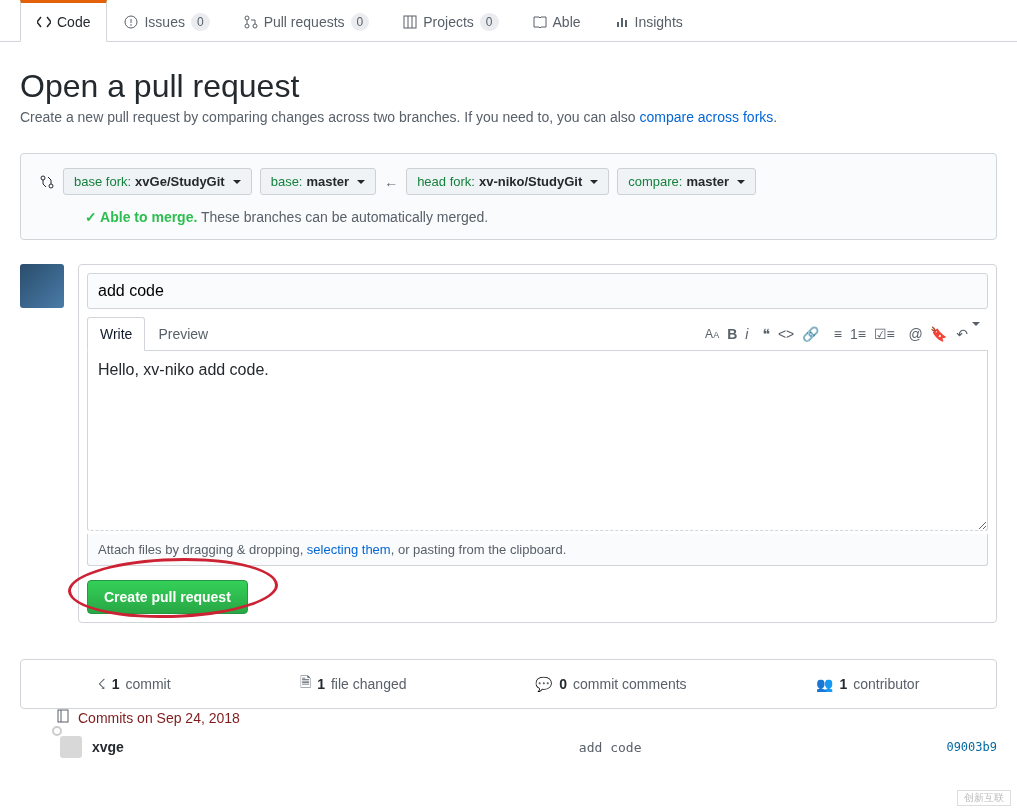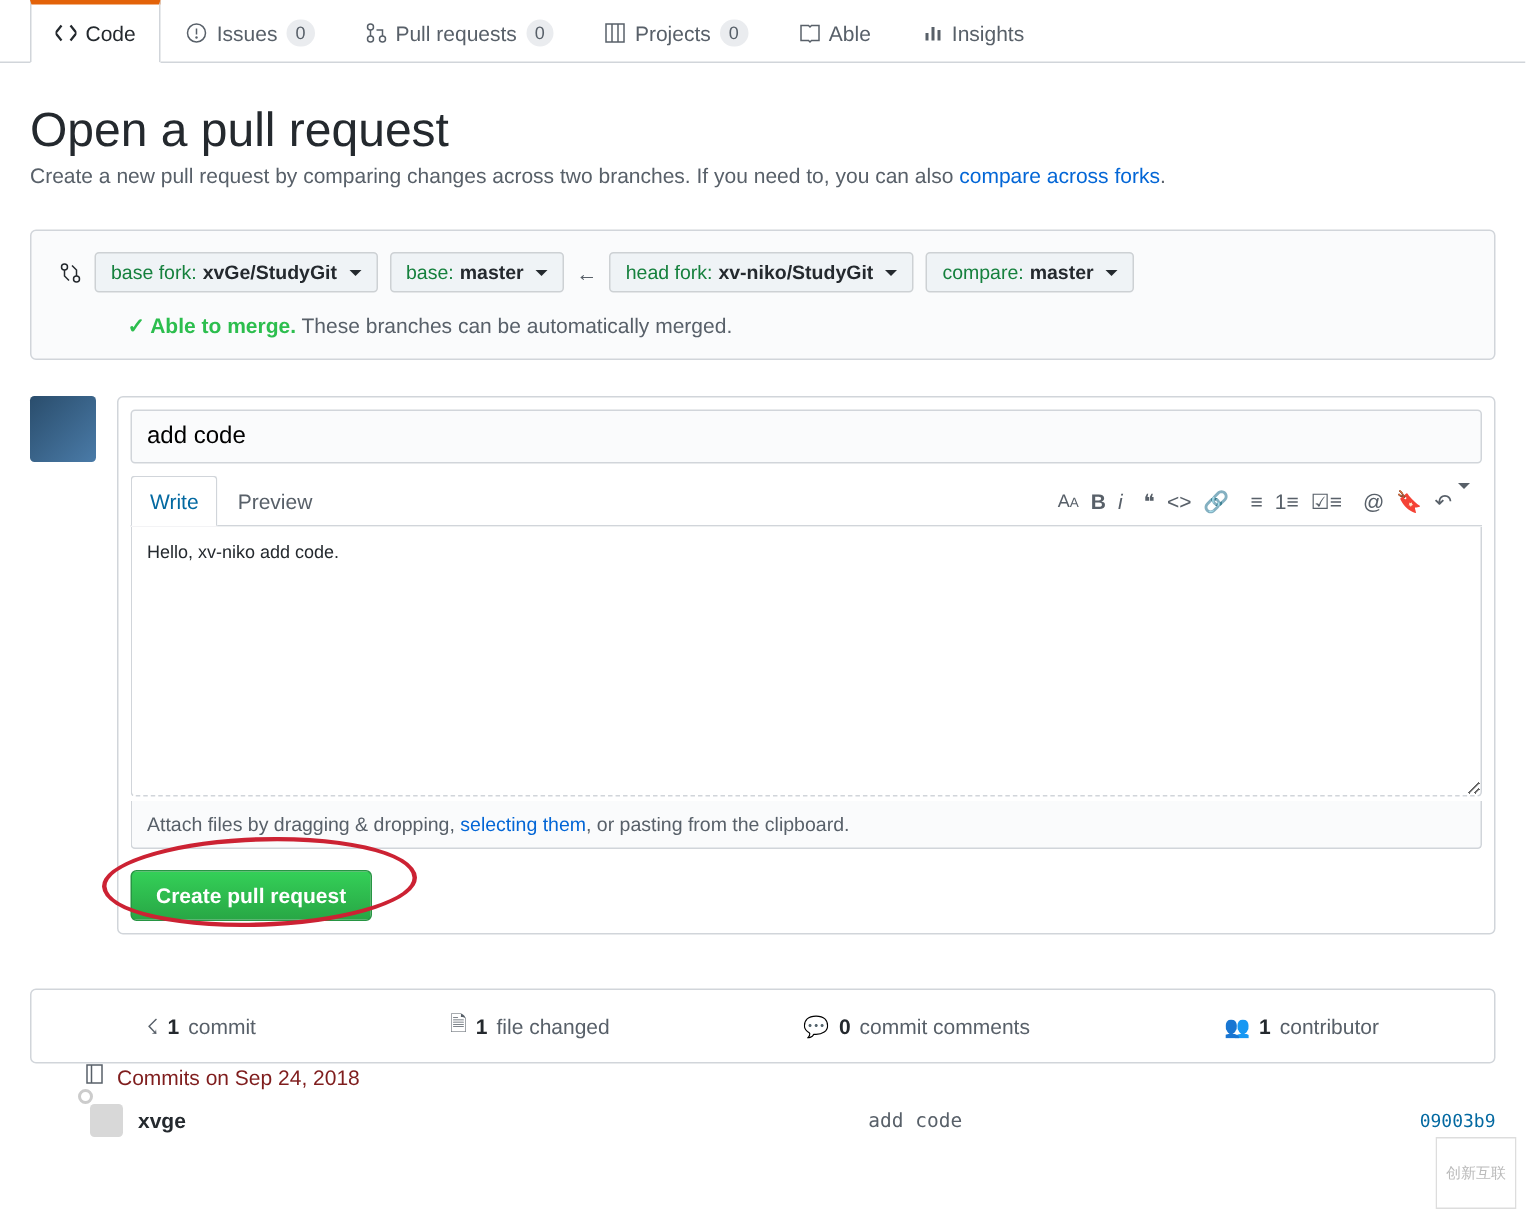--- a/index.html
+++ b/index.html
@@ -120,34 +120,34 @@
     cursor: pointer;
     border: 1px solid transparent;
     margin-bottom: -1px;
     color: #586069;
   }
   .tabbar-tab.selected {
     border: 1px solid #d1d5da;
     border-bottom-color: #fff;
     border-radius: 3px 3px 0 0;
     background: #fff;
-    color: #0369a1;
+    color: #0f172a;
   }
   .toolbar { display:flex; gap:14px; color:#586069; padding-right:8px;}
   .tool-group { display:flex; gap:8px; align-items:center;}
   .comment-body {
     width: 100%;
     min-height: 180px;
     border: 1px solid #d1d5da;
     border-top: none;
     border-radius: 0 0 3px 3px;
     padding: 10px;
     resize: vertical;
     font-family: inherit;
-    font-size: 12px;
+    font-size: 16px;
     color:#24292e;
     border-bottom: 1px dashed #d1d5da;
   }
   .filehint {
     border: 1px solid #d1d5da;
     border-top: none;
     padding: 8px 10px;
     color: #586069;
     font-size: 13px;
     border-radius: 0 0 3px 3px;
@@ -208,21 +208,21 @@
   .timeline-dot{
     width:10px; height:10px; border:2px solid #ccc; border-radius:50%;
     background:#fff;
     position:absolute; left:32px;
   }
   .commit-wrap{ position:relative; }
   .watermark{
     position:fixed; right:6px; bottom:6px;
     font-size:10px; color:#bbb;
     border:1px solid #ddd;
-    padding:16px 6px;
+    padding:0 6px;
     background:#fff;
   }
 </style>
 </head>
 <body>
 
 <div class="tabnav">
   <div class="tabnav-tab selected">
     <span class="icon">
         <svg width="14" height="14" viewBox="0 0 14 14">

